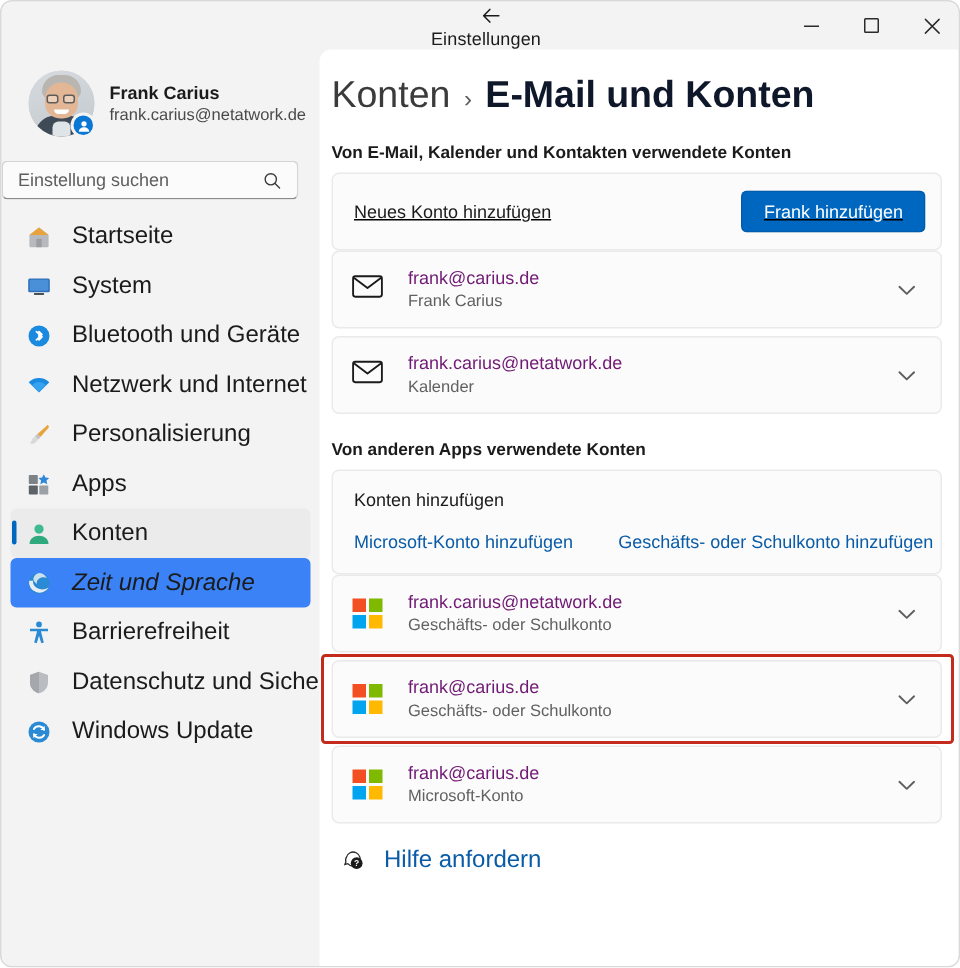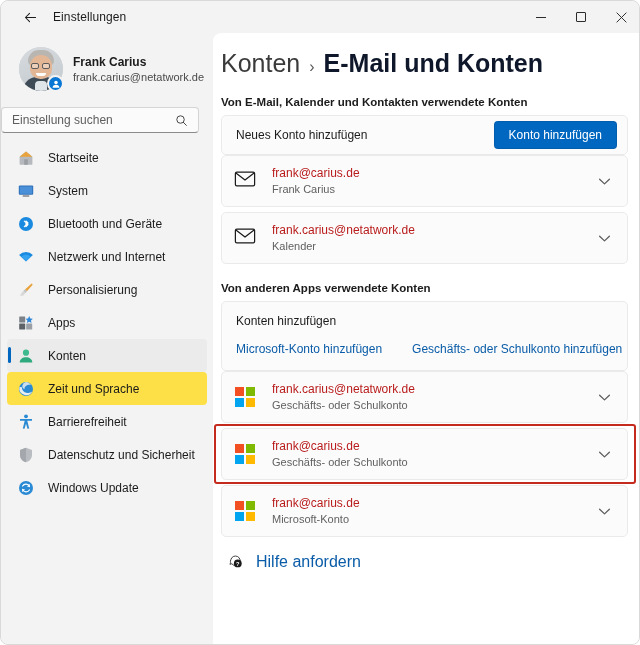--- a/index.html
+++ b/index.html
@@ -25,20 +25,21 @@
 
   
   #titlebar {
     position: absolute;
     top: 0; left: 0;
     width: 640px;
     height: 32px;
     display: flex;
     align-items: center;
     background: #f3f3f3;
+    flex-direction: column;
   }
   #back-btn {
     width: 34px; height: 30px;
     margin-left: 12px;
     display: flex; align-items: center; justify-content: center;
     border-radius: 4px;
     cursor: pointer;
   }
   #app-title {
     font-size: 12px;
@@ -141,37 +142,37 @@
   #nav { margin-top: 8px; padding: 0 6px; }
   .nav-item {
     position: relative;
     height: 33px;
     display: flex;
     align-items: center;
     border-radius: 4px;
     padding-left: 10px;
     cursor: pointer;
   }
-  .nav-item.hovered { background: #fde047; }
+  .nav-item.hovered { background: #3b82f6; font-style: italic; }
   .nav-item.selected { background: #ebebeb; }
   .nav-item.selected::before {
     content: "";
     position: absolute;
     left: 1px; top: 8px;
     width: 3px; height: 16px;
     border-radius: 2px;
     background: #0067c0;
   }
   .nav-ico {
     width: 18px; height: 18px;
     flex: 0 0 18px;
     display: flex; align-items: center; justify-content: center;
     margin-right: 13px;
   }
-  .nav-label { font-size: 12px; color: #1b1b1b; white-space: nowrap; }
+  .nav-label { font-size: 16px; color: #1b1b1b; white-space: nowrap; }
 
   
   #main {
     position: absolute;
     top: 32px; left: 212px;
     width: 428px;
     height: 613px;
     background: #ffffff;
     border-top-left-radius: 8px;
     overflow: hidden;
@@ -210,30 +211,31 @@
     margin: 0 13px 0 8px;
     background: #fbfbfb;
     border: 1px solid #eaeaea;
     border-radius: 5px;
   }
   .card + .card { margin-top: 5px; }
   .card.row { height: 52px; display: flex; align-items: center; padding: 0 12px; cursor: pointer; }
 
   .row-ico { width: 22px; flex: 0 0 22px; display: flex; align-items: center; justify-content: center; margin-right: 16px; }
   .row-text { flex: 1; min-width: 0; }
-  .row-title { font-size: 12px; color: #b91c1c; line-height: 15px; }
+  .row-title { font-size: 12px; color: #701a75; line-height: 15px; }
   .row-sub { font-size: 11px; color: #616161; line-height: 14px; margin-top: 1px; }
   .row-chevron { width: 22px; display: flex; align-items: center; justify-content: center; }
 
   
   #add-card {
-    height: 40px;
+    height: 52px;
     display: flex;
     align-items: center;
     padding: 0 10px 0 14px;
+    text-decoration: underline;
   }
   #add-card-label { flex: 1; font-size: 12px; color: #1b1b1b; }
   #add-account-btn {
     background: #0067c0;
     color: #ffffff;
     font-family: "Liberation Sans", sans-serif;
     font-size: 12px;
     border: 1px solid rgba(0,0,0,.1);
     border-radius: 4px;
     padding: 6px 14px;
@@ -462,21 +464,21 @@
     <div id="breadcrumb">
       <span id="crumb-parent">Konten</span>
       <span id="crumb-sep">›</span>
       <span id="crumb-current">E-Mail und Konten</span>
     </div>
 
     <div class="section-title">Von E-Mail, Kalender und Kontakten verwendete Konten</div>
 
     <div class="card" id="add-card">
       <div id="add-card-label">Neues Konto hinzufügen</div>
-      <button id="add-account-btn">Konto hinzufügen</button>
+      <button id="add-account-btn">Frank hinzufügen</button>
     </div>
 
     <div id="mail-accounts">
         <div class="card row">
           <span class="row-ico">
             <span><svg width="22" height="22" viewBox="0 0 22 22">
                 <rect x="1.4" y="4.2" width="19.2" height="13.6" rx="1.4" fill="none" stroke="#1b1b1b" stroke-width="1.25"></rect>
                 <path d="M1.9 5.1 11 12l9.1-6.9" fill="none" stroke="#1b1b1b" stroke-width="1.25" stroke-linejoin="round"></path>
               </svg></span>
           </span>

